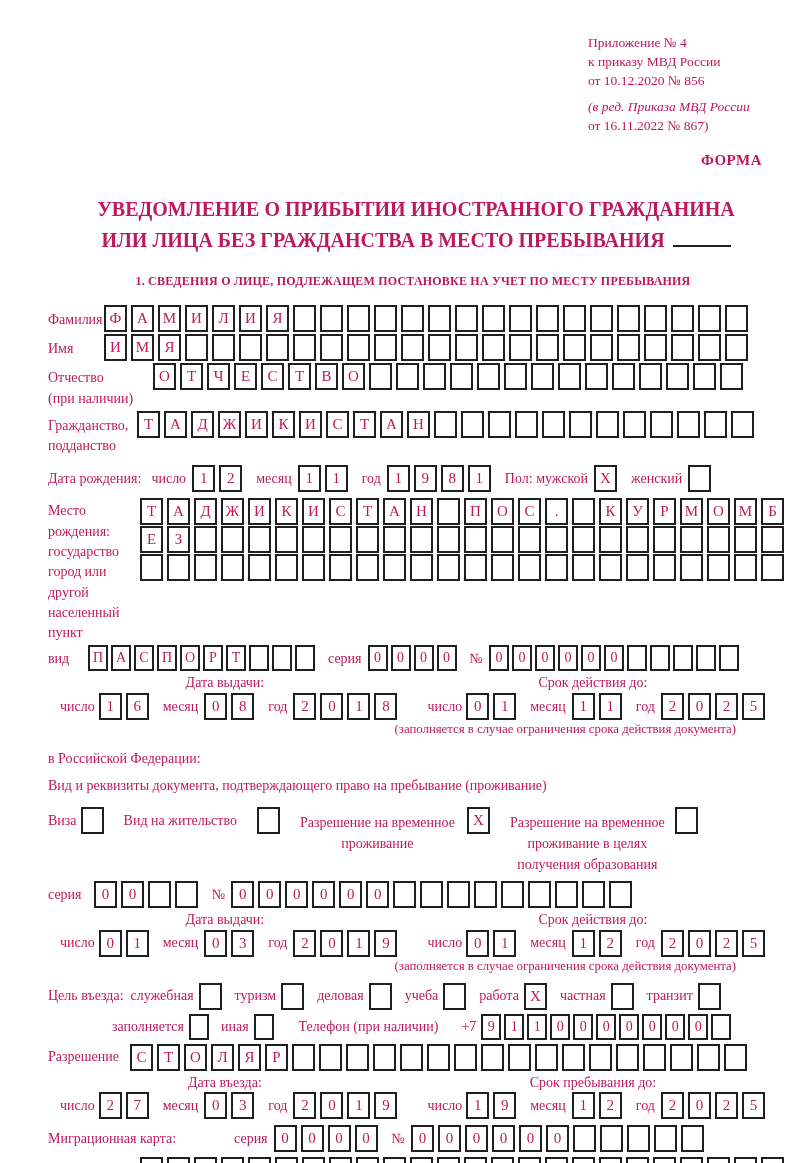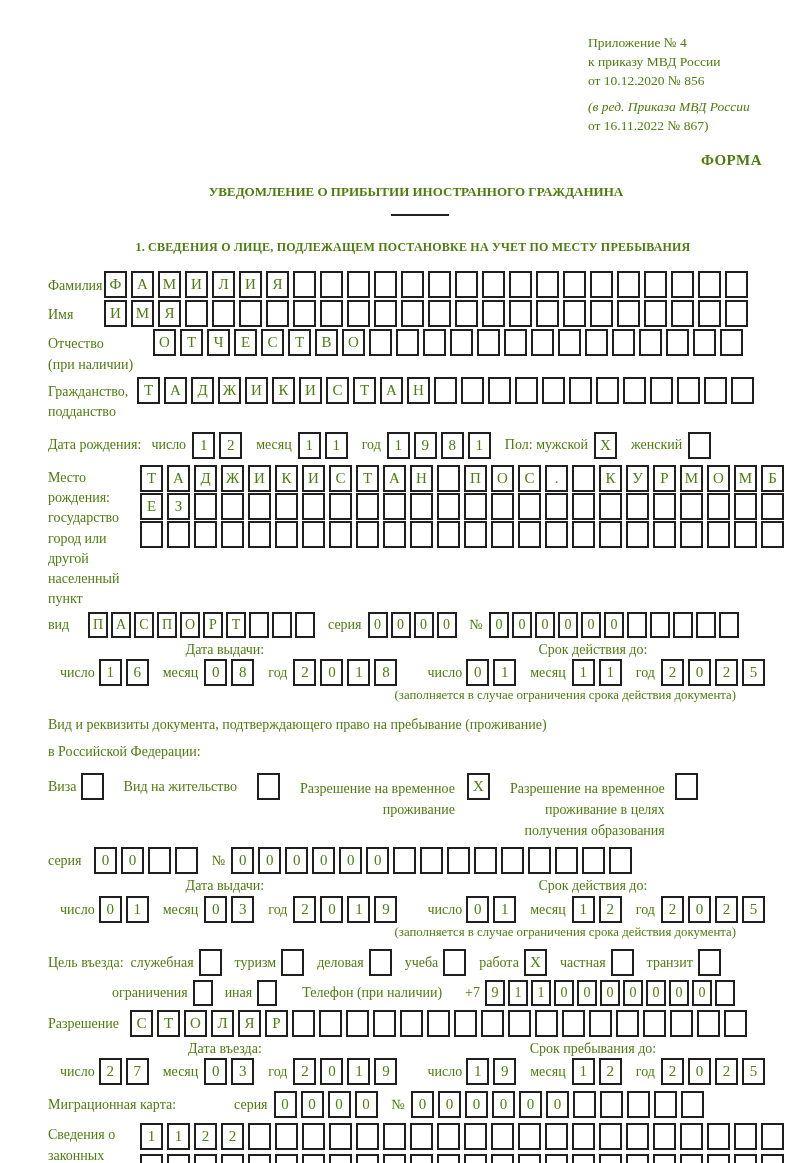--- a/index.html
+++ b/index.html
@@ -1,28 +1,28 @@
 <!DOCTYPE html>
 <html><head>
 <meta charset="utf-8">
 <style>
   html,body{margin:0;padding:0;background:#fff;}
   .page{
     width:800px;height:1163px;box-sizing:border-box;
     padding:34px 16px 10px 48px;
-    background:#fff;color:#4d7c0f;
+    background:#fff;color:#be185d;
     font-family:"Liberation Serif","DejaVu Serif",serif;
     font-size:14px;line-height:1.25;
     position:relative;overflow:hidden;
   }
   
   .hdr{margin-left:auto;width:196px;font-size:13.5px;line-height:1.4;text-align:left;}
   .hdr .rev{margin-top:7px;font-style:italic;}
   .forma{font-weight:bold;font-size:15px;text-align:right;padding-right:22px;margin-top:16px;letter-spacing:.5px;}
-  .title{font-weight:bold;font-size:13px;text-align:center;margin-top:12px;line-height:1.55;}
+  .title{font-weight:bold;font-size:20px;text-align:center;margin-top:24px;line-height:1.55;}
   .uline{display:inline-block;width:58px;border-bottom:2px solid #222;height:.9em;margin-left:8px;}
   .sec{font-weight:bold;font-size:12px;margin:18px 0 16px -6px;text-align:center;white-space:nowrap;letter-spacing:.2px;}
   
   .frow{display:flex;align-items:flex-start;margin-bottom:2px;}
   .vcent{align-items:center;}
   .flabel{flex:none;padding-top:5px;line-height:1.45;font-family:Liberation Serif, serif;}
   .w56{width:56px;}.w82{width:82px;}.w89{width:89px;}.w92{width:92px;}.w105{width:105px;}
   .boxcol{display:flex;flex-direction:column;}
   .boxcol .boxes{margin-bottom:1px;}
   .boxes{display:flex;flex:none;}
@@ -40,21 +40,21 @@
   .dhead .dh2{flex:1.08;text-align:center;}
   .drow{display:flex;align-items:center;margin-top:1px;}
   .dgroup{display:flex;align-items:center;flex:1;}
   .dgroup.right{flex:1.08;padding-left:26px;}
   .dgroup.left{padding-left:12px;}
   .note-right{font-size:12.8px;text-align:right;padding-right:48px;margin:2px 0 8px;}
   .intro{margin-top:4px;line-height:1.9;}
   
   .optrow{display:flex;align-items:flex-start;margin:8px 0 6px;}
   .optlab{flex:none;padding-top:5px;}
-  .ctr{text-align:right;line-height:1.5;}
+  .ctr{text-align:center;line-height:1.5;}
   .optgap{margin-left:16px;}
   .optbox{margin-left:8px;}
   
   .prow{display:flex;align-items:center;margin-bottom:4px;white-space:nowrap;}
   .pl{flex:none;margin:0 5px 0 9px;}
   .pl0{margin-left:0;}
   .heading-c{font-weight:bold;text-align:center;font-size:14px;}
   .doc-heading{margin-top:-24px;margin-bottom:3px;padding-left:60px;}
   .mig-gap{margin-left:58px;}
 </style>
@@ -68,21 +68,21 @@
     <div>к приказу МВД России</div>
     <div>от 10.12.2020 № 856</div>
     <div class="rev">(в ред. Приказа МВД России</div>
     <div>от 16.11.2022 № 867)</div>
   </div>
 
   <div class="forma">ФОРМА</div>
 
   <div class="title">
     <div>УВЕДОМЛЕНИЕ О ПРИБЫТИИ ИНОСТРАННОГО ГРАЖДАНИНА</div>
-    <div><span class="uline"></span></div>
+    <div><span>ИЛИ ЛИЦА БЕЗ ГРАЖДАНСТВА В МЕСТО ПРЕБЫВАНИЯ</span><span class="uline"></span></div>
   </div>
 
   <div class="sec">1. СВЕДЕНИЯ О ЛИЦЕ, ПОДЛЕЖАЩЕМ ПОСТАНОВКЕ НА УЧЕТ ПО МЕСТУ ПРЕБЫВАНИЯ</div>
 
   <div class="frow">
     <span class="flabel w56">Фамилия</span>
     <span class="boxes">
         <span class="cbox">Ф</span>
         <span class="cbox">А</span>
         <span class="cbox">М</span>
@@ -399,22 +399,22 @@
           <span class="cbox">2</span>
           <span class="cbox">0</span>
           <span class="cbox">2</span>
           <span class="cbox">5</span>
         </span>
     </span>
   </div>
   <div class="note-right">(заполняется в случае ограничения срока действия документа)</div>
 
   <div class="intro">
+    <div>в Российской Федерации:</div>
     <div>Вид и реквизиты документа, подтверждающего право на пребывание (проживание)</div>
-    <div>в Российской Федерации:</div>
   </div>
 
   <div class="optrow">
     <span class="optlab">Виза</span>
     <span class="boxes optbox" style="margin-left:4px;">
         <span class="cbox"></span>
       </span>
     <span class="optlab optgap">Вид на жительство</span>
     <span class="boxes optbox" style="margin-left:20px;">
         <span class="cbox"></span>
@@ -536,21 +536,21 @@
     <span class="boxes">
         <span class="cbox"></span>
       </span>
     <span class="pl">транзит</span>
     <span class="boxes">
         <span class="cbox"></span>
       </span>
   </div>
 
   <div class="prow small">
-    <span class="pl" style="margin-left:64px;">ограничения</span>
+    <span class="pl" style="margin-left:64px;">заполняется</span>
     <span class="boxes">
         <span class="cbox"></span>
       </span>
     <span class="pl">иная</span>
     <span class="boxes">
         <span class="cbox"></span>
       </span>
     <span class="pl" style="margin-left:22px;">Телефон (при наличии)</span>
     <span class="pl" style="margin-left:18px;">+7</span>
     <span class="boxes">

